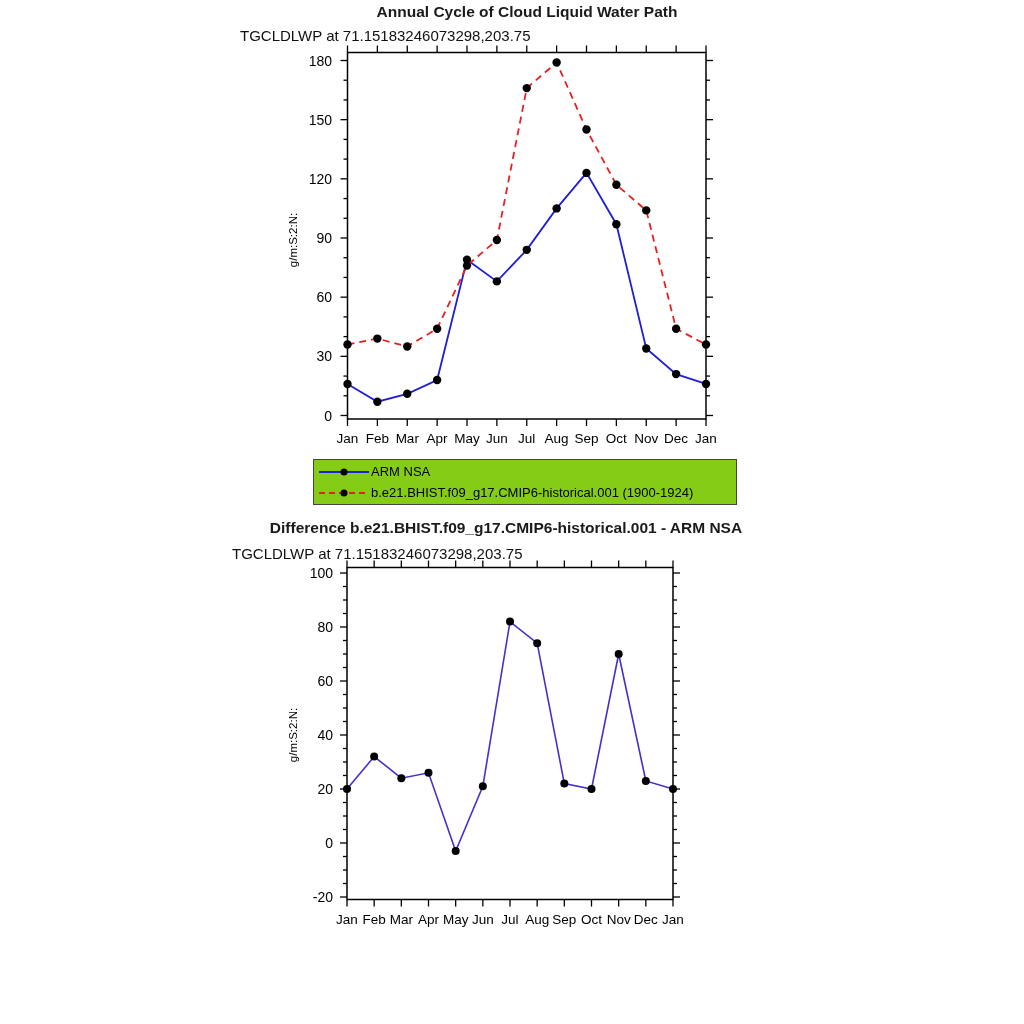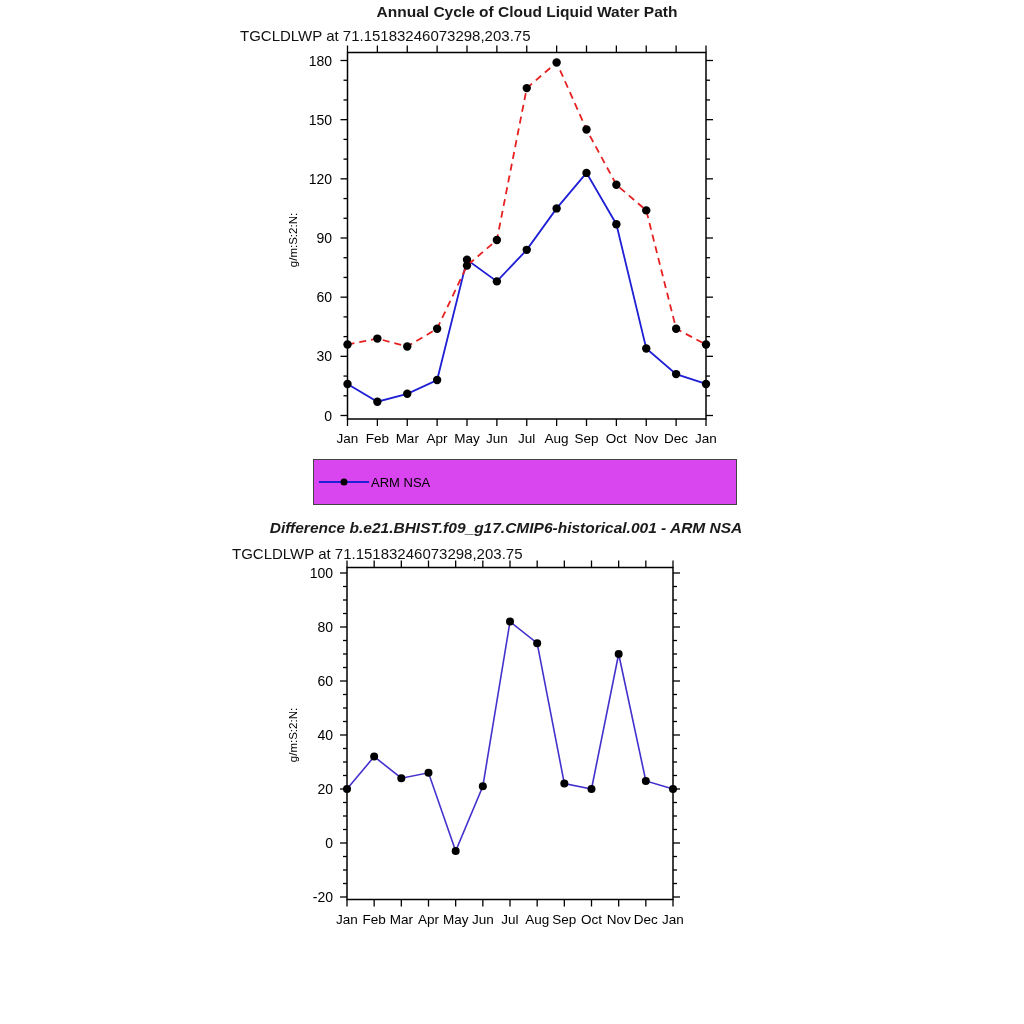--- a/index.html
+++ b/index.html
@@ -2,27 +2,27 @@
 <html><head>
 <meta charset="utf-8">
 <style>
   html,body{margin:0;padding:0;background:#fff;}
   .canvas{position:relative;width:872px;height:1024px;background:#ffffff;
           font-family:"Liberation Sans",sans-serif;color:#000;overflow:hidden;}
   .chart-title{position:absolute;text-align:center;font-weight:bold;font-size:15.5px;color:#1a1a1a;}
   .chart-subtitle{position:absolute;text-align:left;font-size:15px;color:#111;}
   .t1{left:247px;top:3px;width:560px;}
   .s1{left:240px;top:27px;width:560px;}
-  .t2{left:226px;top:519px;width:560px;font-style:italic;}
+  .t2{left:226px;top:519px;width:560px;}
   .s2{left:232px;top:545px;width:560px;}
   .chart-svg{position:absolute;}
   .c1{left:250px;top:45px;width:520px;height:405px;}
   .c2{left:250px;top:558px;width:480px;height:380px;}
   .legend{position:absolute;left:313px;top:459px;width:424px;height:46px;
-          border:1px solid #444;box-sizing:border-box;background:#d946ef;
+          border:1px solid #444;box-sizing:border-box;background:#84cc16;
           display:flex;flex-direction:column;justify-content:center;}
   .legend-row{display:flex;align-items:center;height:21px;padding-left:3px;}
   .legend-sample{flex:0 0 54px;}
   .legend-label{font-size:13px;white-space:nowrap;line-height:21px;color:#000;}
 </style>
 </head>
 <body>
 
 <div class="canvas">
 
@@ -146,20 +146,27 @@
     </svg>
 
   <div class="legend">
     <div class="legend-row">
       <svg id="lg0" class="legend-sample" width="54" height="12">
           <line x1="2" x2="52" y1="6" y2="6" stroke="#1f1fd6" stroke-width="1.8"></line>
           <circle cx="27" cy="6" r="3.5" fill="#000000"></circle>
         </svg>
       <span class="legend-label">ARM NSA</span>
     </div>
+    <div class="legend-row">
+      <svg id="lg1" class="legend-sample" width="54" height="12">
+          <line x1="2" x2="52" y1="6" y2="6" stroke="#e62020" stroke-width="1.8" stroke-dasharray="6 4"></line>
+          <circle cx="27" cy="6" r="3.5" fill="#000000"></circle>
+        </svg>
+      <span class="legend-label">b.e21.BHIST.f09_g17.CMIP6-historical.001 (1900-1924)</span>
+    </div>
   </div>
 
   <div class="chart-title t2">Difference b.e21.BHIST.f09_g17.CMIP6-historical.001 - ARM NSA</div>
   <div class="chart-subtitle s2">TGCLDLWP at 71.15183246073298,203.75</div>
   <svg id="chart2" class="chart-svg c2" viewBox="0 0 480 380">
       <line x1="97" x2="93" y1="325.5" y2="325.5" stroke="#000" stroke-width="1.3"></line>
       <line x1="423" x2="427" y1="325.5" y2="325.5" stroke="#000" stroke-width="1.3"></line>
       <line x1="97" x2="93" y1="312" y2="312" stroke="#000" stroke-width="1.3"></line>
       <line x1="423" x2="427" y1="312" y2="312" stroke="#000" stroke-width="1.3"></line>
       <line x1="97" x2="93" y1="298.5" y2="298.5" stroke="#000" stroke-width="1.3"></line>

